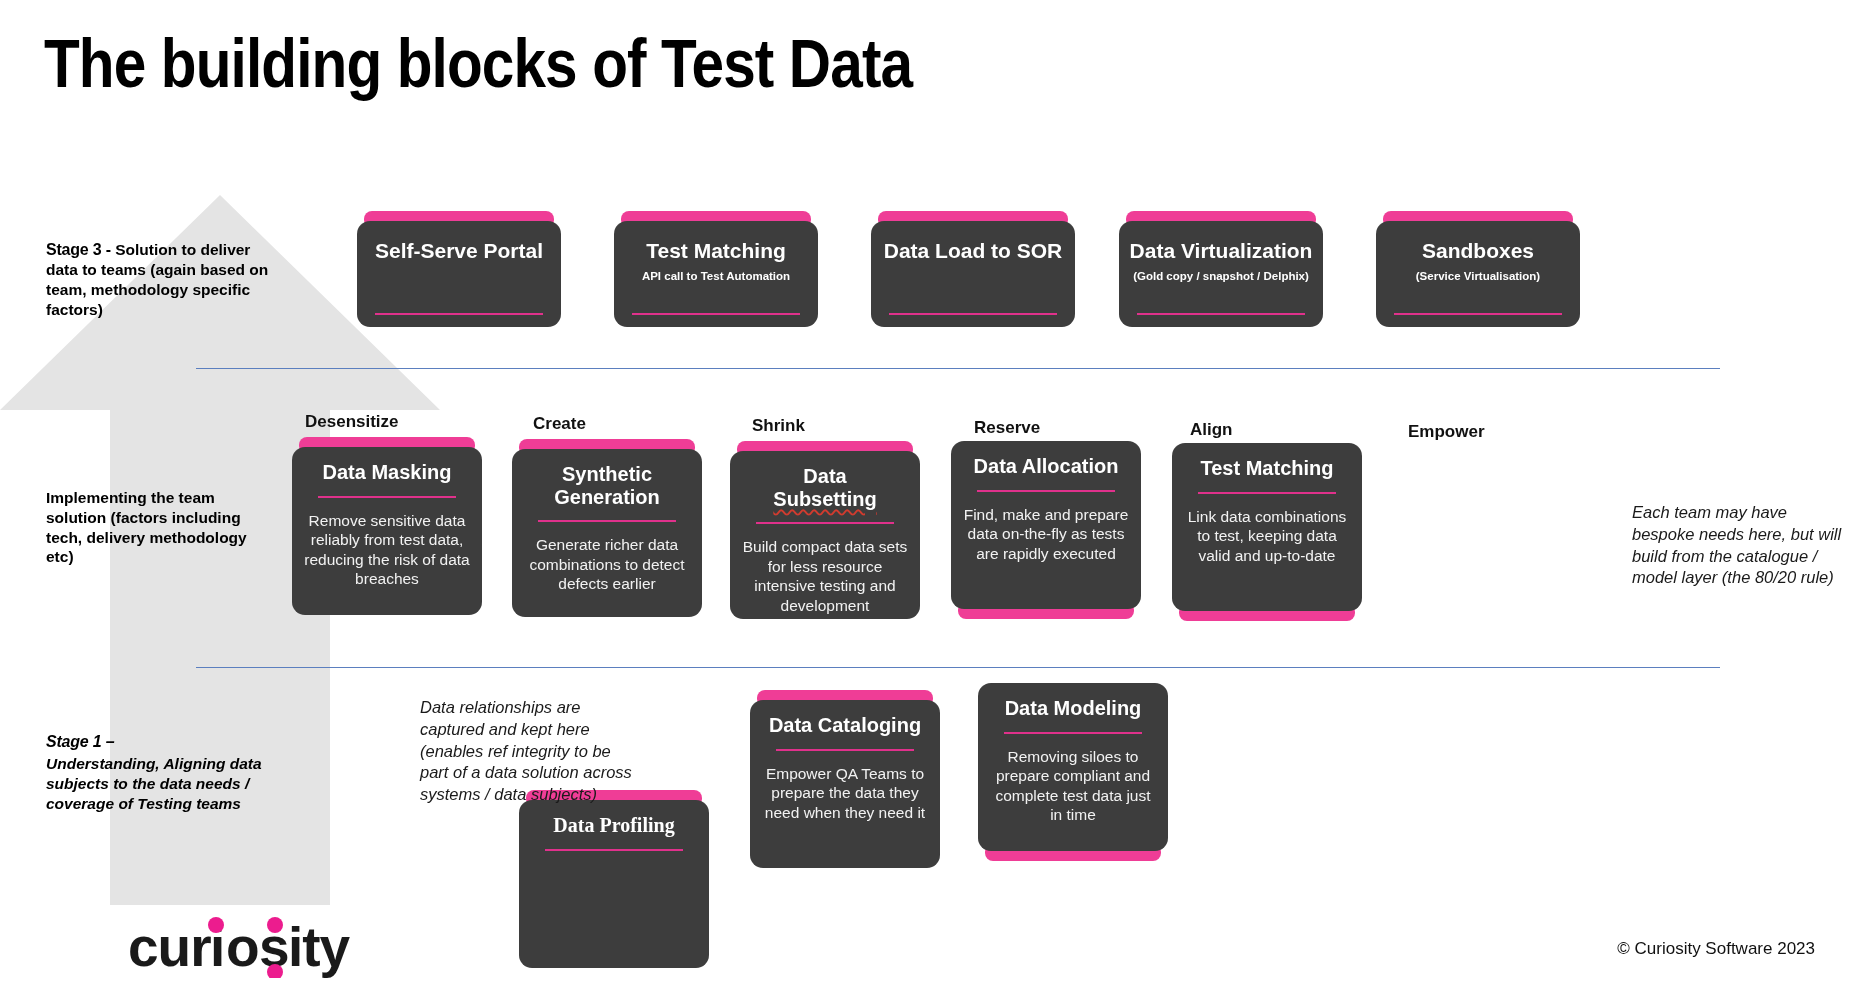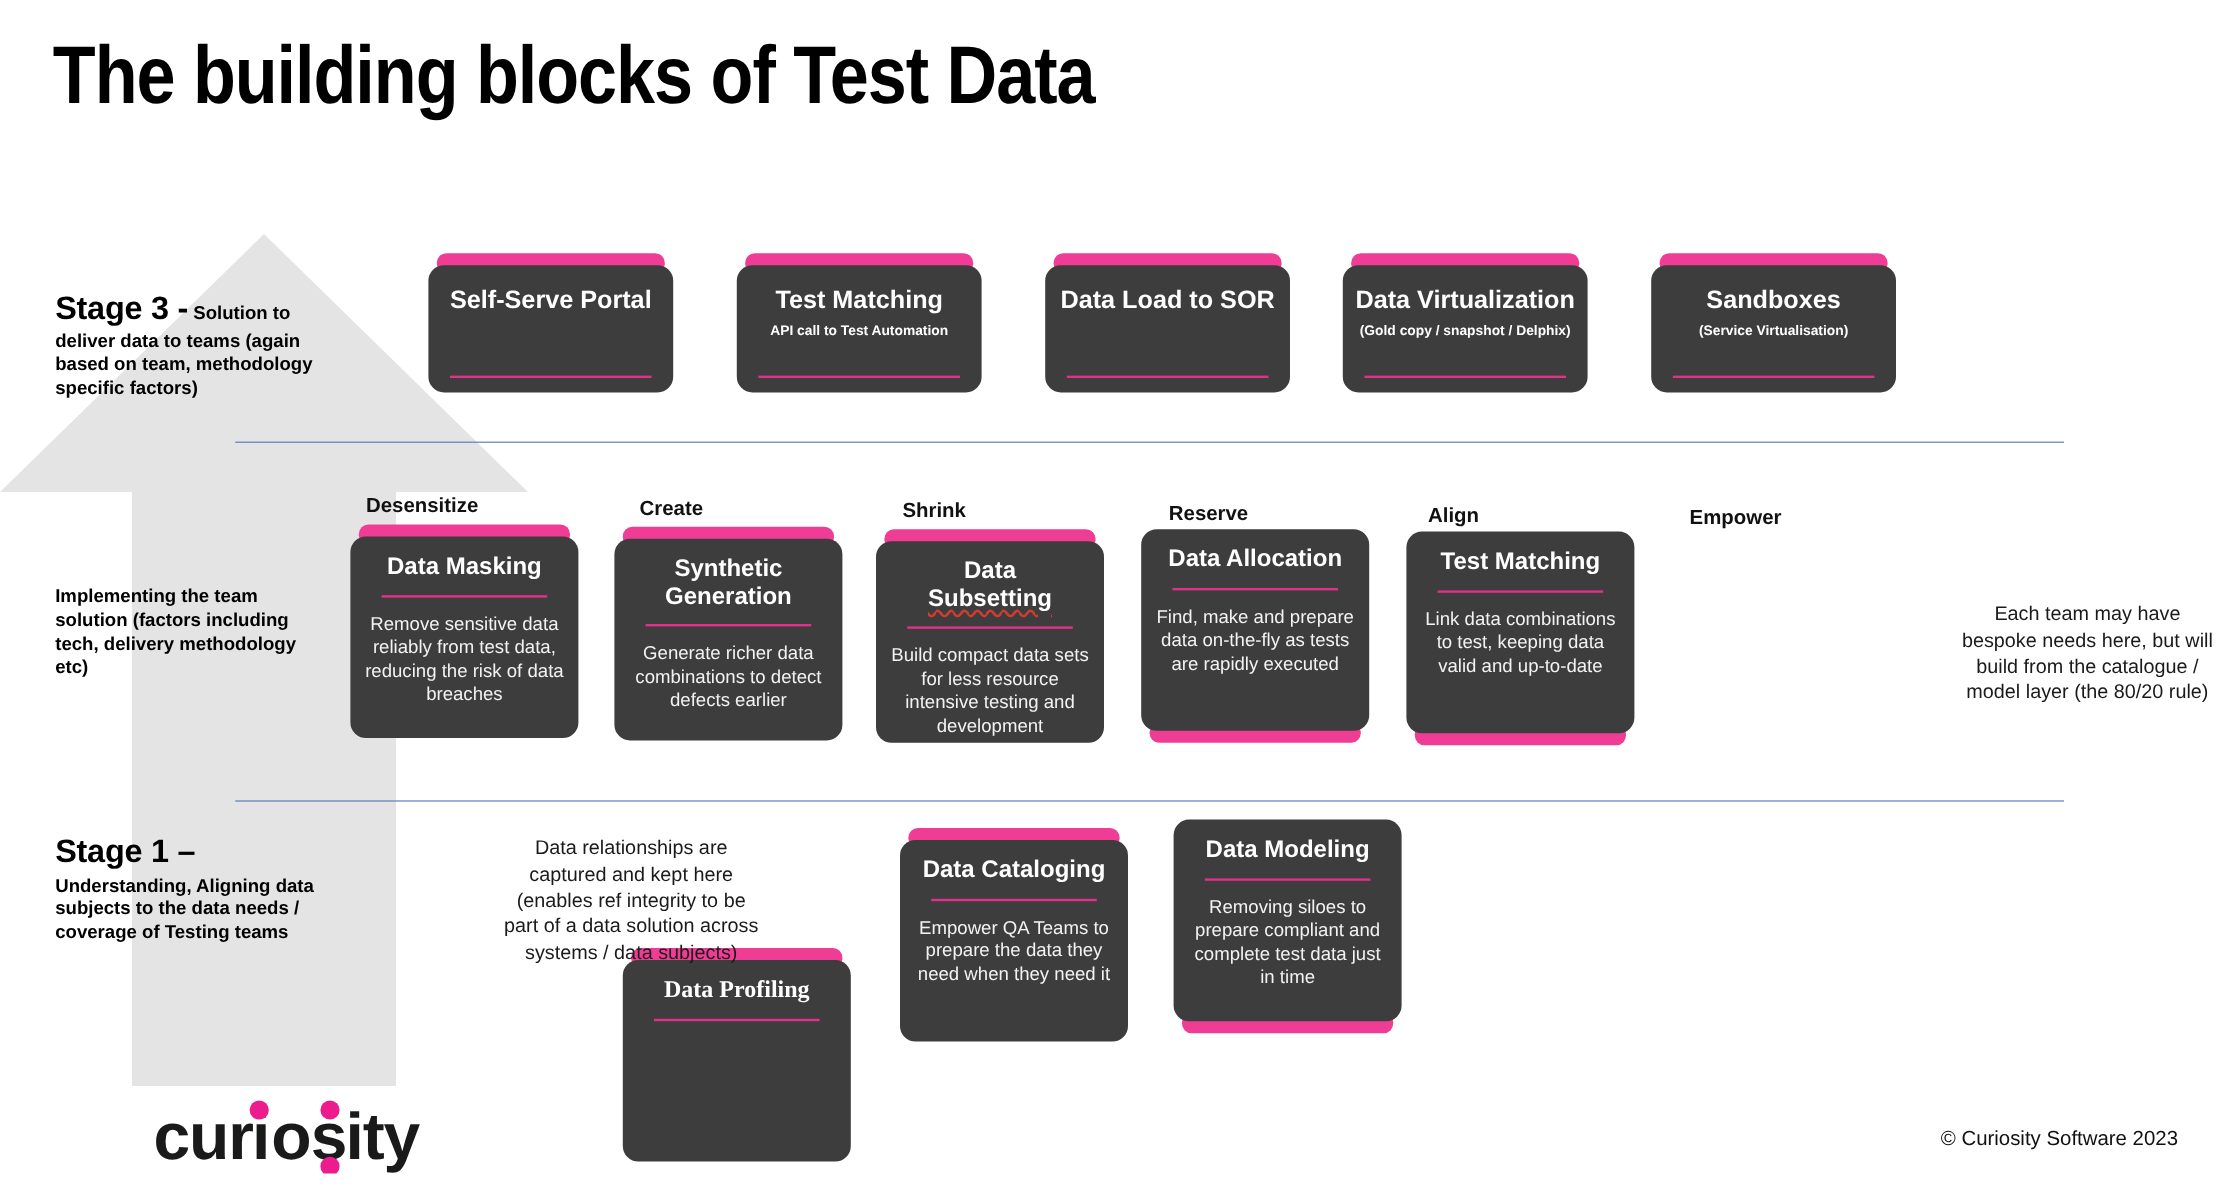--- a/index.html
+++ b/index.html
@@ -39,28 +39,28 @@
   .stage-label{
     position:absolute;
     z-index:6;
     width:232px;
     font-size:15.5px;
     font-weight:700;
     line-height:1.28;
     color:#000;
   }
   .stage-label .big{
-    font-size:27px;
+    font-size:16px;
     font-weight:700;
     letter-spacing:-0.2px;
   }
   .stage-label .sub{font-size:15.5px;font-weight:700;}
   .stage-label.s3{left:46px;top:240px;}
   .stage-label.s2{left:46px;top:488px;}
-  .stage-label.s1{left:46px;top:692px;}
+  .stage-label.s1{left:46px;top:732px;font-style:italic;}
   .stage-label.s2 .big,
   .stage-label.s1 .big{display:block;margin-bottom:2px;}
 
   
   .divider{
     position:absolute;
     height:0;
     border-top:1.3px solid #5b7fbf;
     z-index:4;
   }
@@ -155,24 +155,24 @@
     font-size:17px;
     font-weight:700;
     color:#111;
     white-space:nowrap;
   }
 
   
   .note{
     position:absolute;
     z-index:6;
+    font-style:italic;
     font-size:16.5px;
     line-height:1.32;
     color:#1a1a1a;
-    text-align:center;
   }
   .note.n-right{left:1632px;top:502px;width:215px;}
   .note.n-stage1{left:420px;top:697px;width:212px;}
 
   
   .logo{
     position:absolute;
     left:128px; top:916px;
     z-index:6;
     height:62px;

